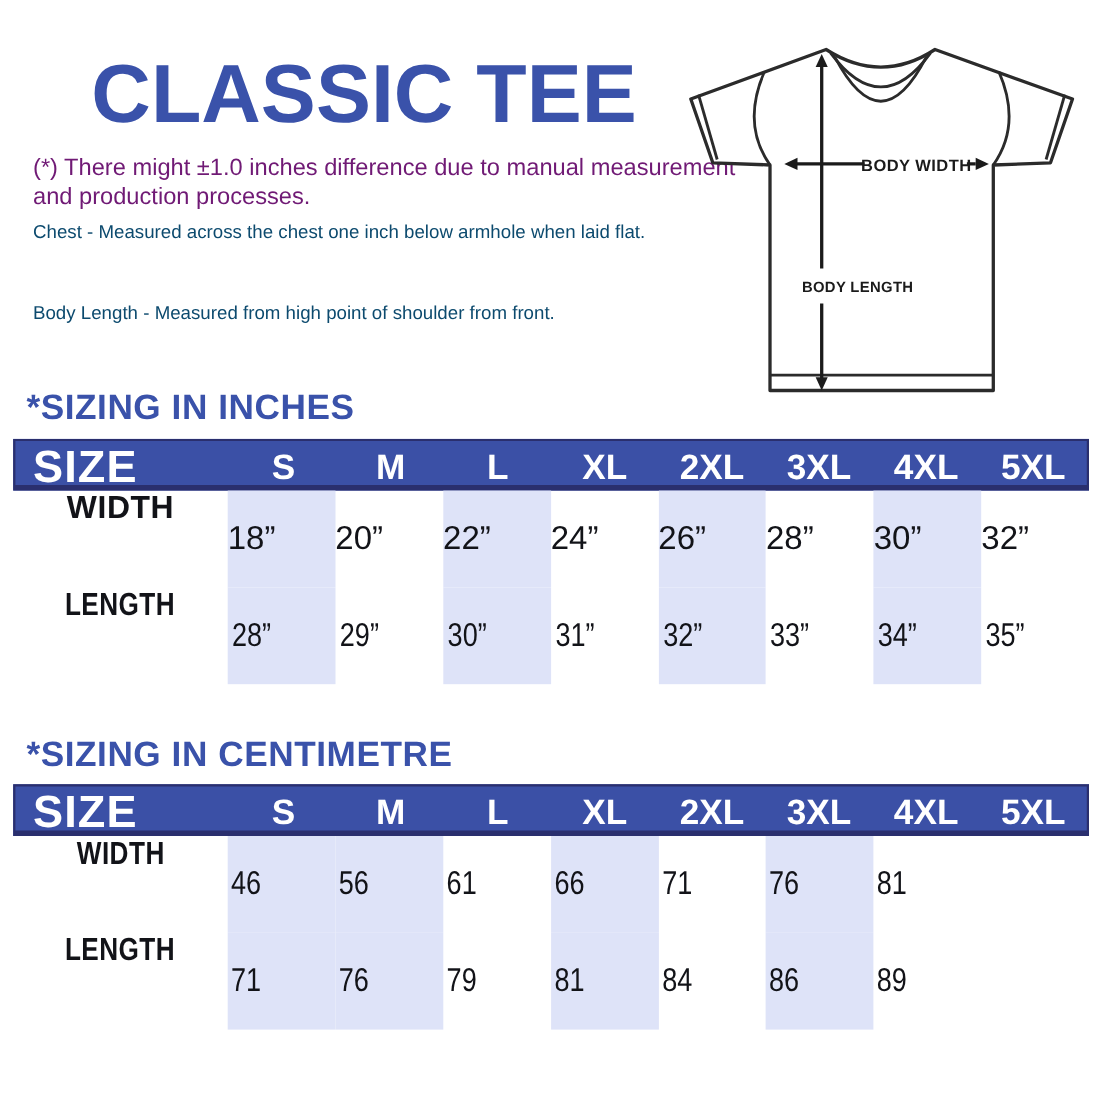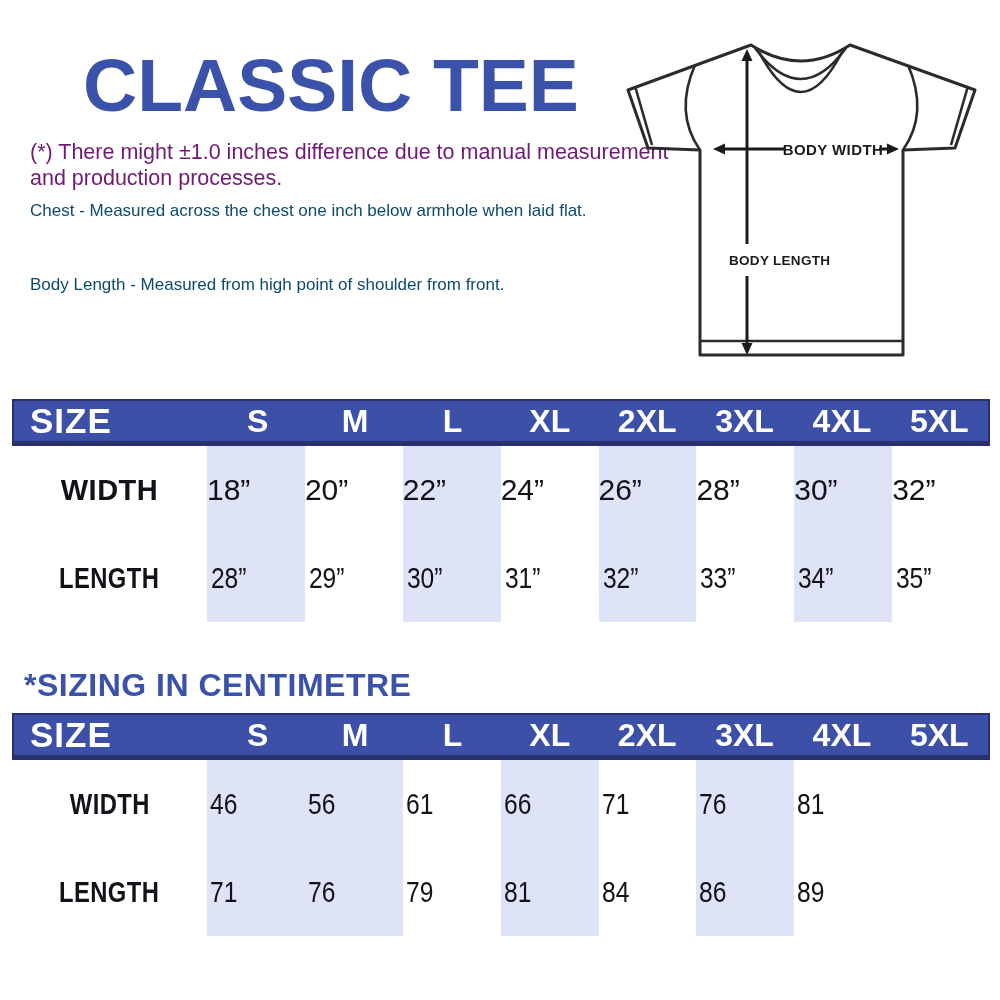--- a/index.html
+++ b/index.html
@@ -43,30 +43,30 @@
   .t-cm{top:713px;}
 
   .thead{
     display:grid;grid-template-columns:195px repeat(8,1fr);
     align-items:center;height:47px;
     background:var(--table-header-bg);
     border:2px solid var(--table-header-border);
     border-bottom-width:5px;
     color:#fff;font-weight:bold;font-size:32px;
   }
-  .size-h{padding-left:16px;font-size:35px;letter-spacing:1px;}
+  .size-h{padding-left:16px;font-size:41px;letter-spacing:1px;}
   .col-h{text-align:center;}
 
   .trow{
     display:grid;grid-template-columns:195px repeat(8,1fr);
     align-items:stretch;height:88px;font-size:30px;
   }
   .rlabel{
     font-weight:bold;font-size:29px;letter-spacing:0.5px;
-    display:flex;align-items:center;justify-content:center;
+    display:flex;align-items:flex-start;justify-content:center;
   }
   .cell{display:flex;align-items:center;justify-content:flex-start;}
   .cell.alt{background:var(--column-stripe);}
   .cond .cell span,.cond .rlabel span{display:inline-block;transform:scaleX(0.82);}
 </style>
 </head>
 <body>
 
 <div class="page">
 
@@ -101,20 +101,21 @@
 
     <g stroke="#1b1b1b" stroke-width="3">
       <line x1="106" y1="121" x2="168" y2="121"></line>
       <line x1="261" y1="121" x2="269" y2="121"></line>
     </g>
     <polygon points="95,121 107,115.5 107,126.5" fill="#1b1b1b"></polygon>
     <polygon points="281,121 269,115.5 269,126.5" fill="#1b1b1b"></polygon>
     <text x="215" y="127" font-size="15" text-anchor="middle" letter-spacing="0.4">BODY WIDTH</text>
   </svg>
 
+  <h2 class="section-heading h-inches">*SIZING IN INCHES</h2>
 
   <div class="size-table t-inches">
     <div class="thead">
       <div class="size-h">SIZE</div>
       <div class="col-h">S</div>
       <div class="col-h">M</div>
       <div class="col-h">L</div>
       <div class="col-h">XL</div>
       <div class="col-h">2XL</div>
       <div class="col-h">3XL</div>

